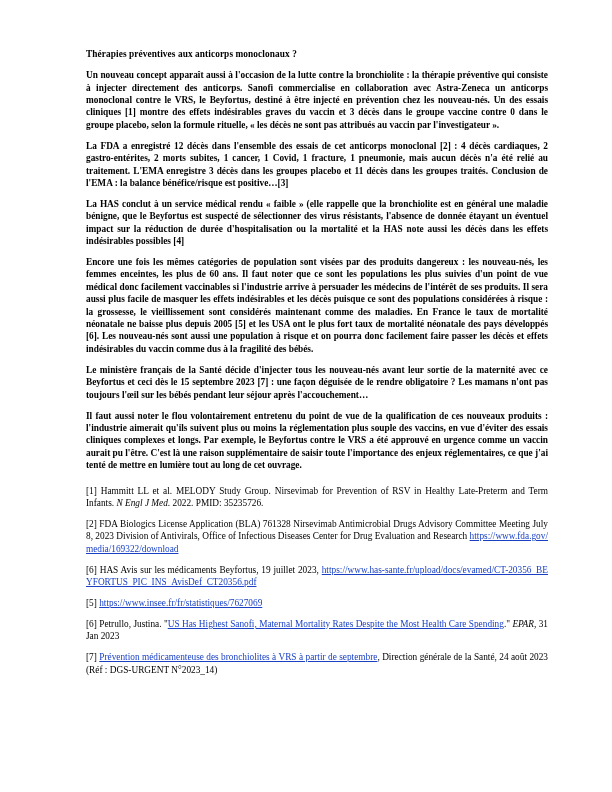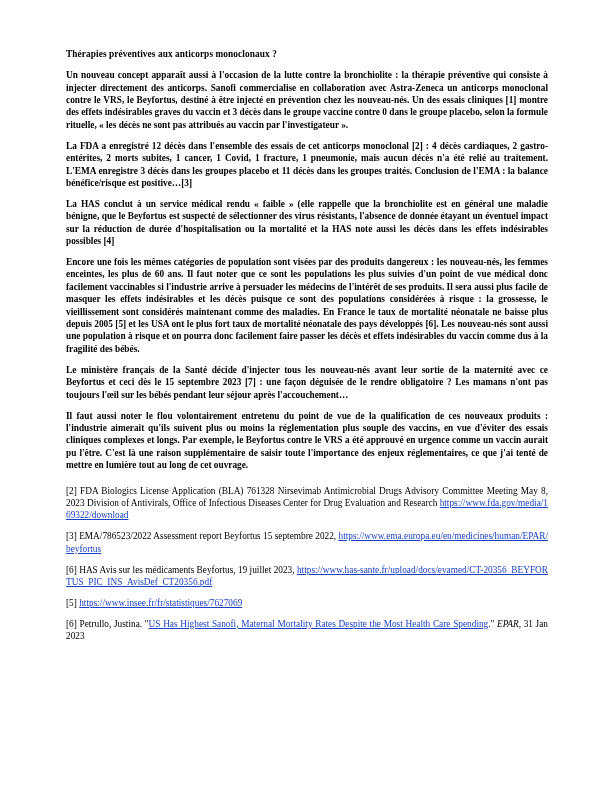--- a/index.html
+++ b/index.html
@@ -12,21 +12,21 @@
     height: 792px;
     font-family: "Liberation Serif", serif;
     color: #000000;
     overflow: hidden;
   }
   .page {
     position: relative;
     width: 612px;
     height: 752px;
     box-sizing: border-box;
-    padding: 48px 64px 40px 66px;
+    padding: 48px 64px 40px 86px;
   }
   .doc-title {
     font-weight: bold;
     font-size: 9.3px;
     line-height: 1.32;
     margin: 0 0 9px 0;
     letter-spacing: 0.01em;
   }
   p.body-par {
     font-size: 9.3px;
@@ -62,20 +62,21 @@
   <div>
     <p class="body-par">Un nouveau concept apparaît aussi à l'occasion de la lutte contre la bronchiolite : la thérapie préventive qui consiste à injecter directement des anticorps. Sanofi commercialise en collaboration avec Astra-Zeneca un anticorps monoclonal contre le VRS, le Beyfortus, destiné à être injecté en prévention chez les nouveau-nés. Un des essais cliniques [1] montre des effets indésirables graves du vaccin et 3 décès dans le groupe vaccine contre 0 dans le groupe placebo, selon la formule rituelle, « les décès ne sont pas attribués au vaccin par l'investigateur ».</p>
     <p class="body-par">La FDA a enregistré 12 décès dans l'ensemble des essais de cet anticorps monoclonal [2] : 4 décès cardiaques, 2 gastro-entérites, 2 morts subites, 1 cancer, 1 Covid, 1 fracture, 1 pneumonie, mais aucun décès n'a été relié au traitement. L'EMA enregistre 3 décès dans les groupes placebo et 11 décès dans les groupes traités. Conclusion de l'EMA : la balance bénéfice/risque est positive…[3]</p>
     <p class="body-par">La HAS conclut à un service médical rendu « faible » (elle rappelle que la bronchiolite est en général une maladie bénigne, que le Beyfortus est suspecté de sélectionner des virus résistants, l'absence de donnée étayant un éventuel impact sur la réduction de durée d'hospitalisation ou la mortalité et la HAS note aussi les décès dans les effets indésirables possibles [4]</p>
     <p class="body-par">Encore une fois les mêmes catégories de population sont visées par des produits dangereux : les nouveau-nés, les femmes enceintes, les plus de 60 ans. Il faut noter que ce sont les populations les plus suivies d'un point de vue médical donc facilement vaccinables si l'industrie arrive à persuader les médecins de l'intérêt de ses produits. Il sera aussi plus facile de masquer les effets indésirables et les décès puisque ce sont des populations considérées à risque : la grossesse, le vieillissement sont considérés maintenant comme des maladies. En France le taux de mortalité néonatale ne baisse plus depuis 2005 [5] et les USA ont le plus fort taux de mortalité néonatale des pays développés [6]. Les nouveau-nés sont aussi une population à risque et on pourra donc facilement faire passer les décès et effets indésirables du vaccin comme dus à la fragilité des bébés.</p>
     <p class="body-par">Le ministère français de la Santé décide d'injecter tous les nouveau-nés avant leur sortie de la maternité avec ce Beyfortus et ceci dès le 15 septembre 2023 [7] : une façon déguisée de le rendre obligatoire ? Les mamans n'ont pas toujours l'œil sur les bébés pendant leur séjour après l'accouchement…</p>
     <p class="body-par">Il faut aussi noter le flou volontairement entretenu du point de vue de la qualification de ces nouveaux produits : l'industrie aimerait qu'ils suivent plus ou moins la réglementation plus souple des vaccins, en vue d'éviter des essais cliniques complexes et longs. Par exemple, le Beyfortus contre le VRS a été approuvé en urgence comme un vaccin aurait pu l'être. C'est là une raison supplémentaire de saisir toute l'importance des enjeux réglementaires, ce que j'ai tenté de mettre en lumière tout au long de cet ouvrage.</p>
   </div>
 
   <div class="refs" id="refs-container">
-      <p class="ref"><span>[2] FDA Biologics License Application (BLA) 761328 Nirsevimab Antimicrobial Drugs Advisory Committee Meeting May 8, 2023 Division of Antivirals, Office of Infectious Diseases Center for Drug Evaluation and Research </span><a class="lnk" href="#">https://www.fda.gov/media/169322/download</a></p>
-      <p class="ref"><span>[3] EMA/786523/2022 Assessment report Beyfortus 15 septembre 2022, </span><a class="lnk" href="#">https://www.ema.europa.eu/en/medicines/human/EPAR/beyfortus</a></p>
+      <p class="ref"><span>[1] Hammitt LL et al. MELODY Study Group. Nirsevimab for Prevention of RSV in Healthy Late-Preterm and Term Infants. </span><span class="italic">N Engl J Med</span><span>. 2022. PMID: 35235726.</span></p>
+      <p class="ref"><span>[2] FDA Biologics License Application (BLA) 761328 Nirsevimab Antimicrobial Drugs Advisory Committee Meeting July 8, 2023 Division of Antivirals, Office of Infectious Diseases Center for Drug Evaluation and Research </span><a class="lnk" href="#">https://www.fda.gov/media/169322/download</a></p>
       <p class="ref"><span>[6] HAS Avis sur les médicaments Beyfortus, 19 juillet 2023, </span><a class="lnk" href="#">https://www.has-sante.fr/upload/docs/evamed/CT-20356_BEYFORTUS_PIC_INS_AvisDef_CT20356.pdf</a></p>
       <p class="ref"><span>[5] </span><a class="lnk" href="#">https://www.insee.fr/fr/statistiques/7627069</a></p>
       <p class="ref"><span>[6] Petrullo, Justina. "</span><a class="lnk" href="#">US Has Highest Sanofi, Maternal Mortality Rates Despite the Most Health Care Spending</a><span>." </span><span class="italic">EPAR</span><span>, 31 Jan 2023</span></p>
+      <p class="ref"><span>[7] </span><a class="lnk" href="#">Prévention médicamenteuse des bronchiolites à VRS à partir de septembre</a><span>, Direction générale de la Santé, 24 août 2023 (Réf : DGS-URGENT N°2023_14)</span></p>
     </div>
 
 </div>
 
 </body></html>

